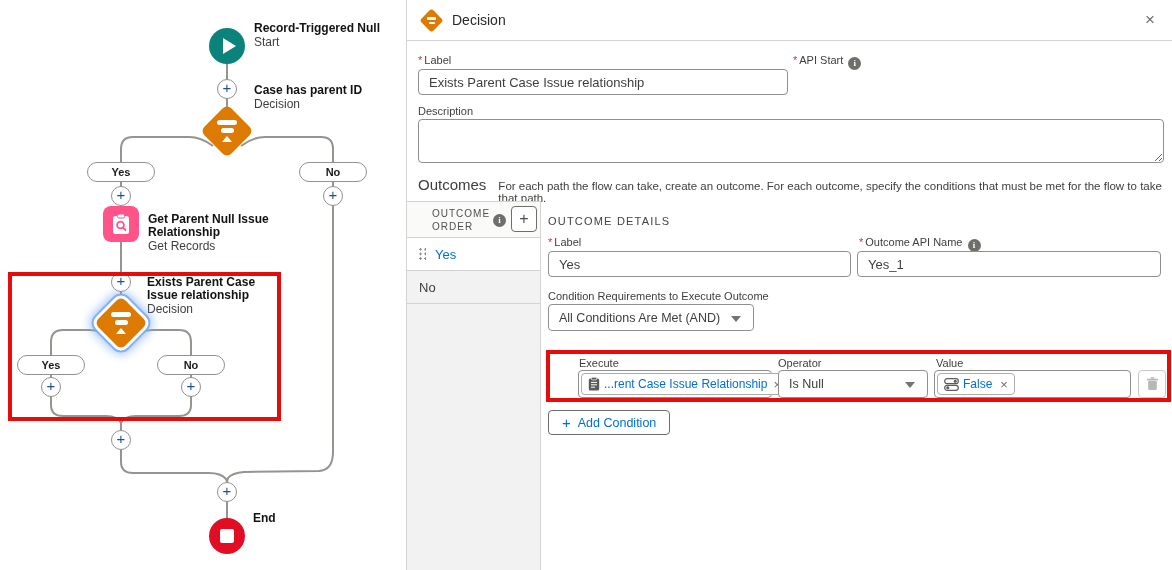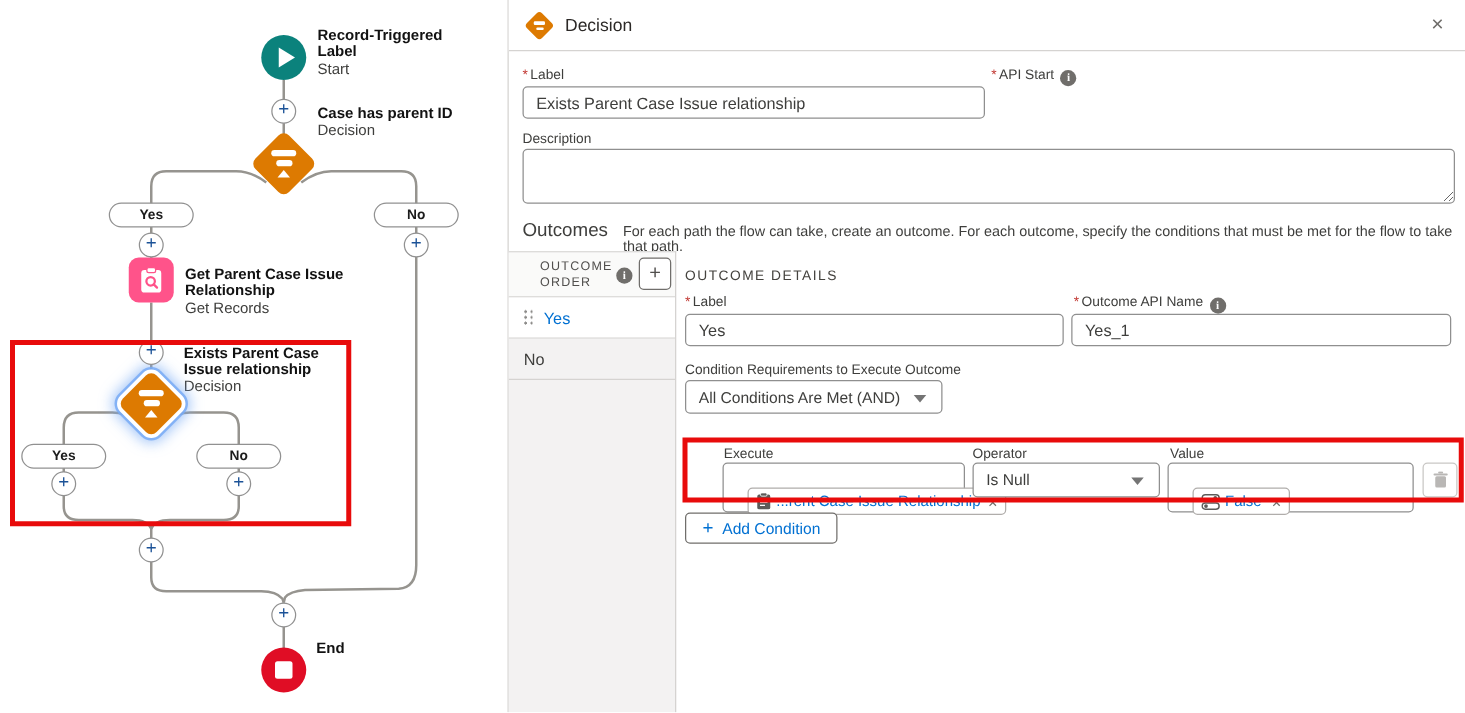--- a/index.html
+++ b/index.html
@@ -76,21 +76,21 @@
   .drag-dots { width:7px; height:14px; margin:0 9px 0 12px;
     background-image:radial-gradient(circle, #8b8a88 1.1px, transparent 1.3px);
     background-size:5px 4.6px; background-position:-1px 0; cursor:grab; }
   
   #details-heading { position:absolute; left:141px; top:215px; font-size:11px; letter-spacing:1.2px; color:#45433f; }
   .dd-box { position:absolute; height:27px; border:1px solid #8f8f8f; border-radius:4px; background:#fff;
     font-size:12.5px; color:#3e3e3c; display:flex; align-items:center; padding:0 10px; cursor:pointer; }
   .dd-arrow { position:absolute; right:12px; top:11px; width:0; height:0;
     border-left:5px solid transparent; border-right:5px solid transparent; border-top:6px solid #747474; }
   .combo { position:absolute; height:28px; border:1px solid #8f8f8f; border-radius:4px; background:#fff;
-    display:flex; align-items:flex-start; padding:19px; }
+    display:flex; align-items:flex-end; padding:2px; }
   .combo-pill { flex:1; height:22px; border:1px solid #b0adab; border-radius:4px;
     display:flex; align-items:center; padding:0 6px; background:#fff; }
   .combo-pill.fit { flex:0 0 auto; }
   .combo-pill .ptxt { font-size:12px; color:#0070d2; white-space:nowrap; overflow:hidden; margin:0 6px 0 4px; }
   .pill-x { font-size:13px; color:#706e6b; cursor:pointer; margin-left:auto; }
   .combo-pill.fit .pill-x { margin-left:2px; }
   .trash-btn { position:absolute; width:28px; height:28px; border:1px solid #c9c7c5; border-radius:4px;
     background:#fff; display:flex; align-items:center; justify-content:center; cursor:not-allowed; }
   #add-cond { position:absolute; left:141px; top:410px; height:25px; padding:0 13px;
     border:1px solid #706e6b; border-radius:4px; background:#fff; display:flex; align-items:center;
@@ -115,21 +115,21 @@
       <path d="M51,374 L51,405 Q51,416 63,416 L106,416 Q118,416 121,423"></path>
       <path d="M191,374 L191,405 Q191,416 179,416 L136,416 Q124,416 121,423"></path>
       <path d="M121,420 L121,462 Q121,473 133,473 L209,473 Q221,473 226,479 L227,482"></path>
       <path d="M227,482 L227,520"></path>
     </svg>
 
     <div class="circle-node start-node" style="left:209px; top:28px;">
       <div class="play-tri"></div>
     </div>
     <div class="node-label" style="left:254px; top:22px;">
-      <div class="t">Record-Triggered Label</div>
+      <div class="t">Record-Triggered Null</div>
       <div class="s">Start</div>
     </div>
 
     <div class="plus-node" style="left:217px; top:79px;"><span>+</span></div>
     <div class="node-label" style="left:254px; top:84px;">
       <div class="t">Case has parent ID</div>
       <div class="s">Decision</div>
     </div>
 
     <div class="diamond" style="left:208px; top:112px;">
@@ -151,21 +151,21 @@
 
     <div class="get-node" style="left:103px; top:206px;">
       <svg width="22" height="22" viewBox="0 0 22 22">
         <rect x="3" y="3" width="16" height="18" rx="2.5" fill="#fff"></rect>
         <rect x="7.5" y="1" width="7" height="4" rx="1.5" fill="#fff" stroke="#ff538a" stroke-width="1"></rect>
         <circle cx="10.5" cy="12" r="3.4" fill="none" stroke="#ff538a" stroke-width="1.8"></circle>
         <line x1="13" y1="14.5" x2="15.6" y2="17.1" stroke="#ff538a" stroke-width="1.8" stroke-linecap="round"></line>
       </svg>
     </div>
     <div class="node-label" style="left:148px; top:213px;">
-      <div class="t">Get Parent Case Issue Relationship</div>
+      <div class="t">Get Parent Null Issue Relationship</div>
       <div class="s">Get Records</div>
     </div>
 
     <div class="hl-box" style="left:8px; top:272px; width:273px; height:149px;"></div>
 
     <div class="plus-node" style="left:111px; top:272px;"><span>+</span></div>
     <div class="node-label" style="left:147px; top:276px; width:126px;">
       <div class="t">Exists Parent Case Issue relationship</div>
       <div class="s">Decision</div>
     </div>

